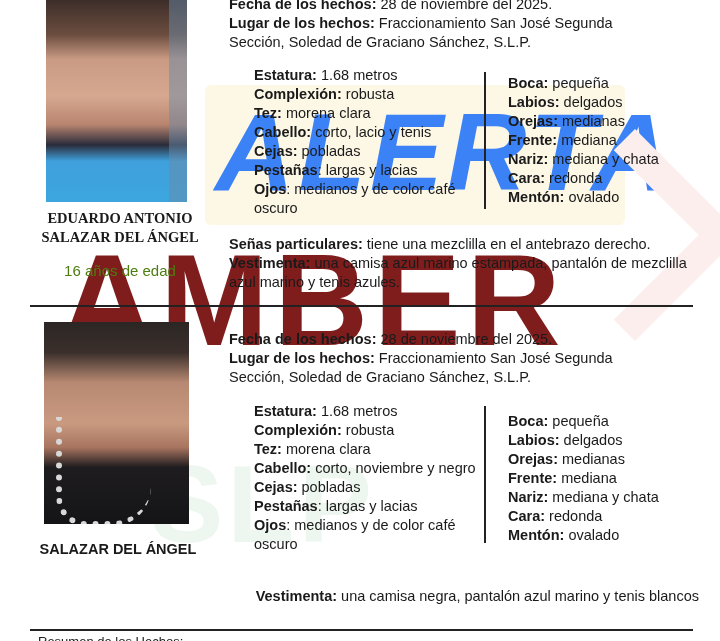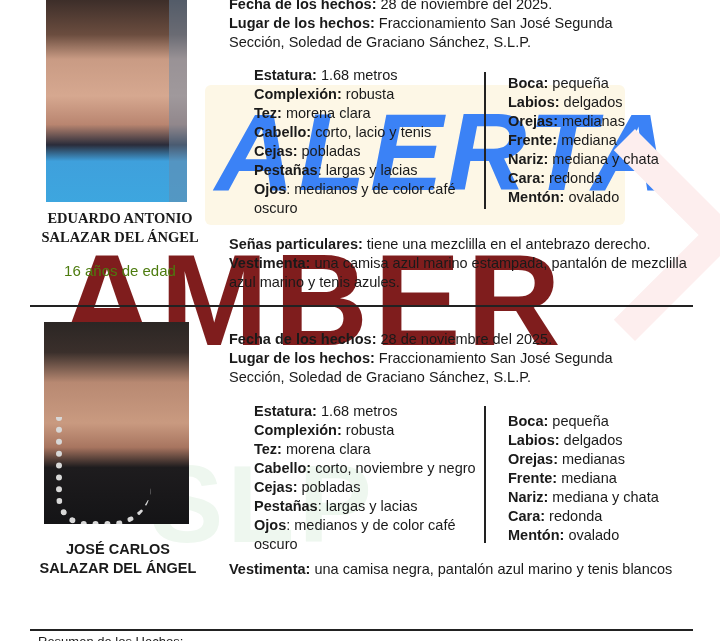--- a/index.html
+++ b/index.html
@@ -46,21 +46,21 @@
   .divider-v { position: absolute; width: 1.5px; background: #222; }
   .person-1 .divider-v { left: 484px; top: 72px; height: 137px; }
   .person-2 .divider-v { left: 484px; top: 100px; height: 137px; }
 
   .col-right { position: absolute; left: 508px; width: 200px; }
   .person-1 .col-right { top: 74px; }
   .person-2 .col-right { top: 106px; }
 
   .extra { position: absolute; left: 229px; width: 470px; }
   .person-1 .extra { top: 235px; }
-  .person-2 .extra { top: 254px; }
+  .person-2 .extra { top: 281px; text-align: right; }
   .extra .line { white-space: normal; }
 
   .hr { position: absolute; height: 1.5px; background: #222; }
   .hr-1 { left: 30px; top: 305px; width: 663px; }
   .hr-2 { left: 30px; top: 629px; width: 663px; }
 
   .summary-title { position: absolute; left: 38px; top: 634px; font-size: 13px; color: #1a1a1a; }
 </style>
 </head>
 <body>
@@ -118,21 +118,20 @@
     </div>
   </section>
 
   <div class="hr hr-1"></div>
 
   <section class="person person-2">
     <div class="photo">
       <div class="chain"></div>
     </div>
     <div class="name">
-      <div>JOSÉ CARLOS</div>
       <div>SALAZAR DEL ÁNGEL</div>
     </div>
 
     <div class="facts">
       <div class="line"><b>Fecha de los hechos:</b><span> 28 de noviembre del 2025.</span></div>
       <div class="line"><b>Lugar de los hechos:</b><span> Fraccionamiento San José Segunda</span></div>
       <div class="line">Sección, Soledad de Graciano Sánchez,  S.L.P.</div>
     </div>
 
     <div class="col-left">

